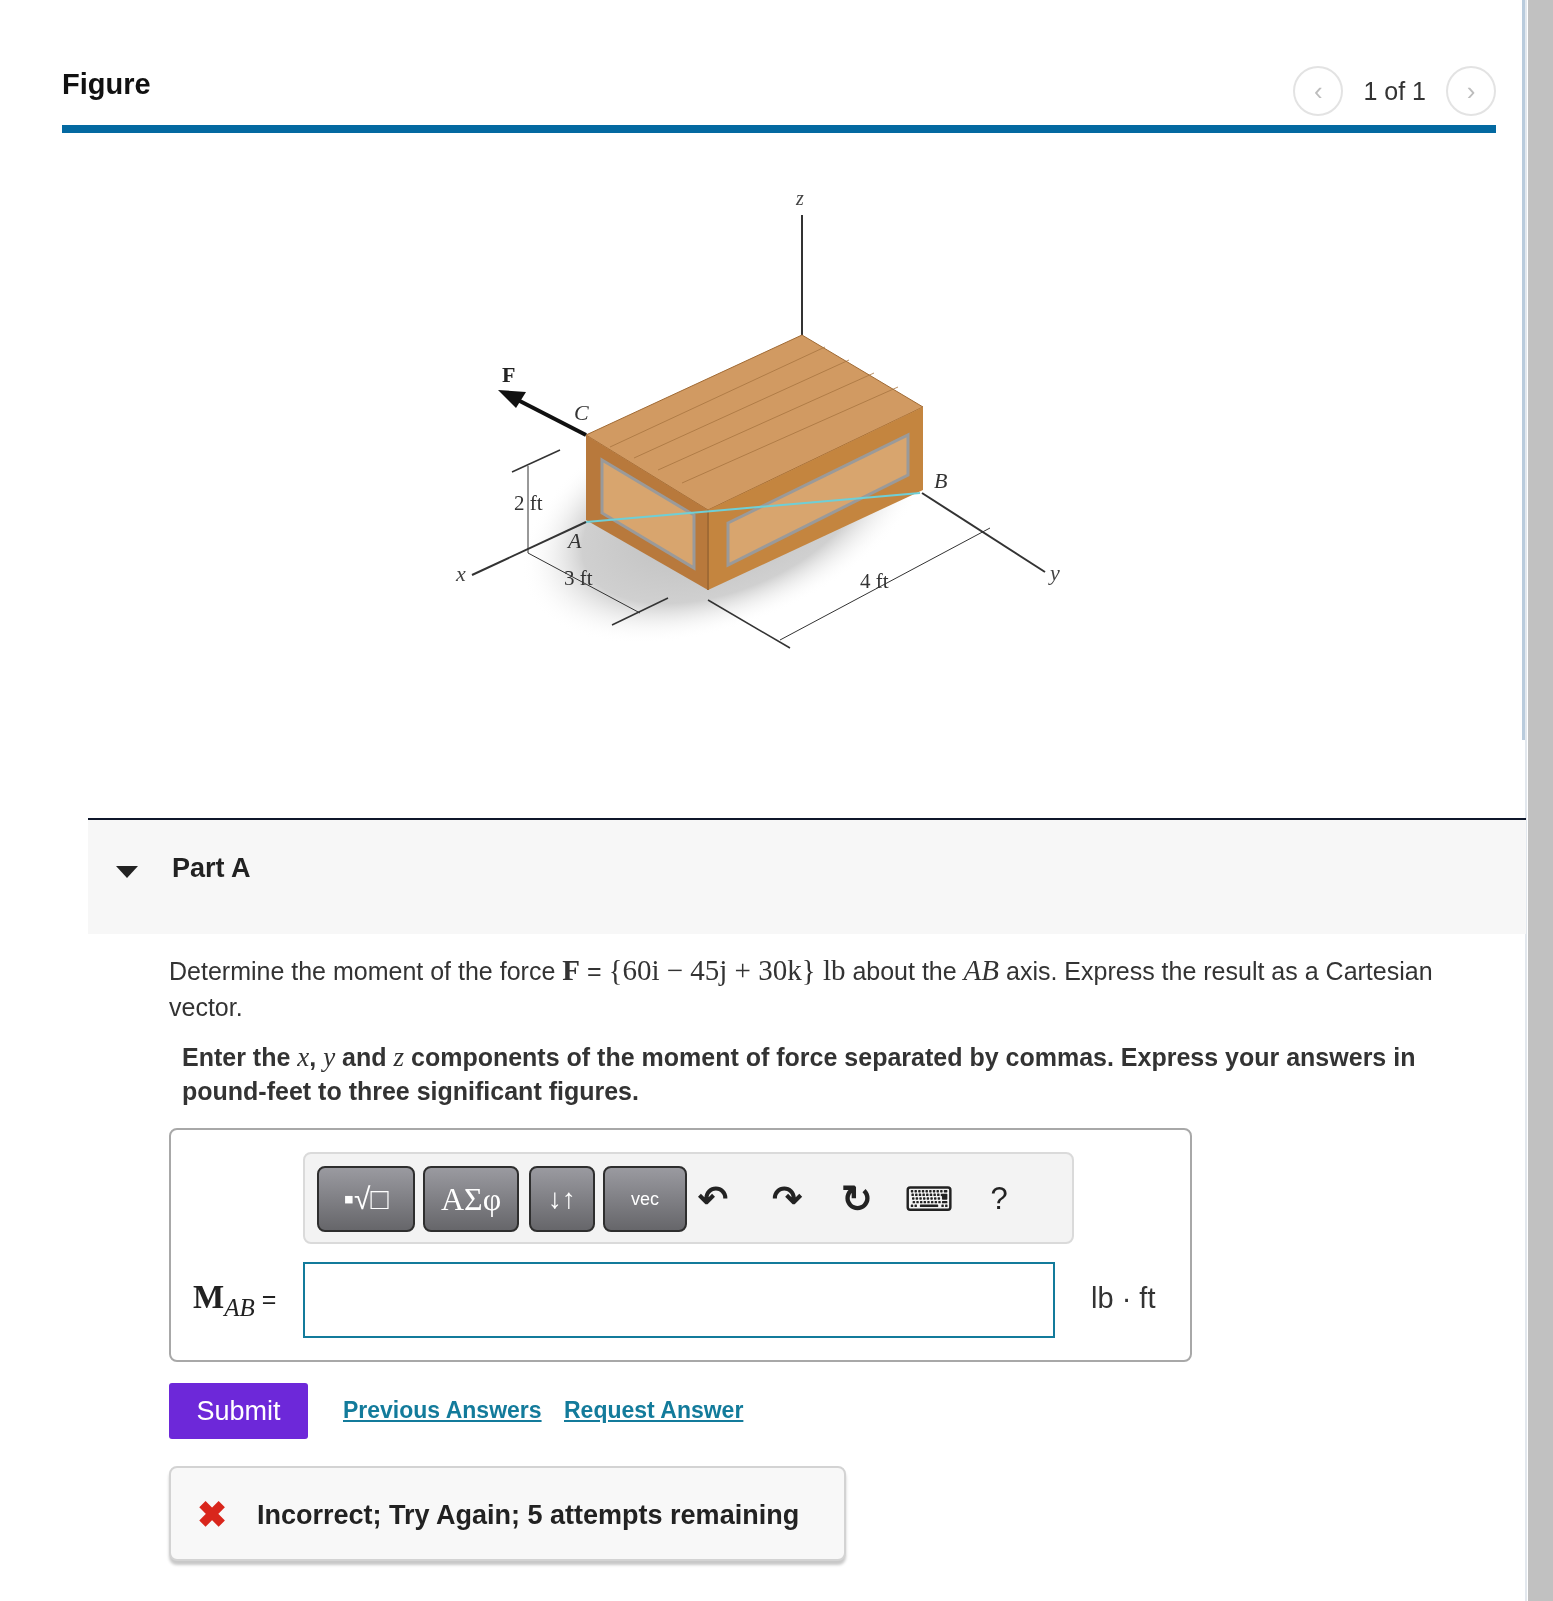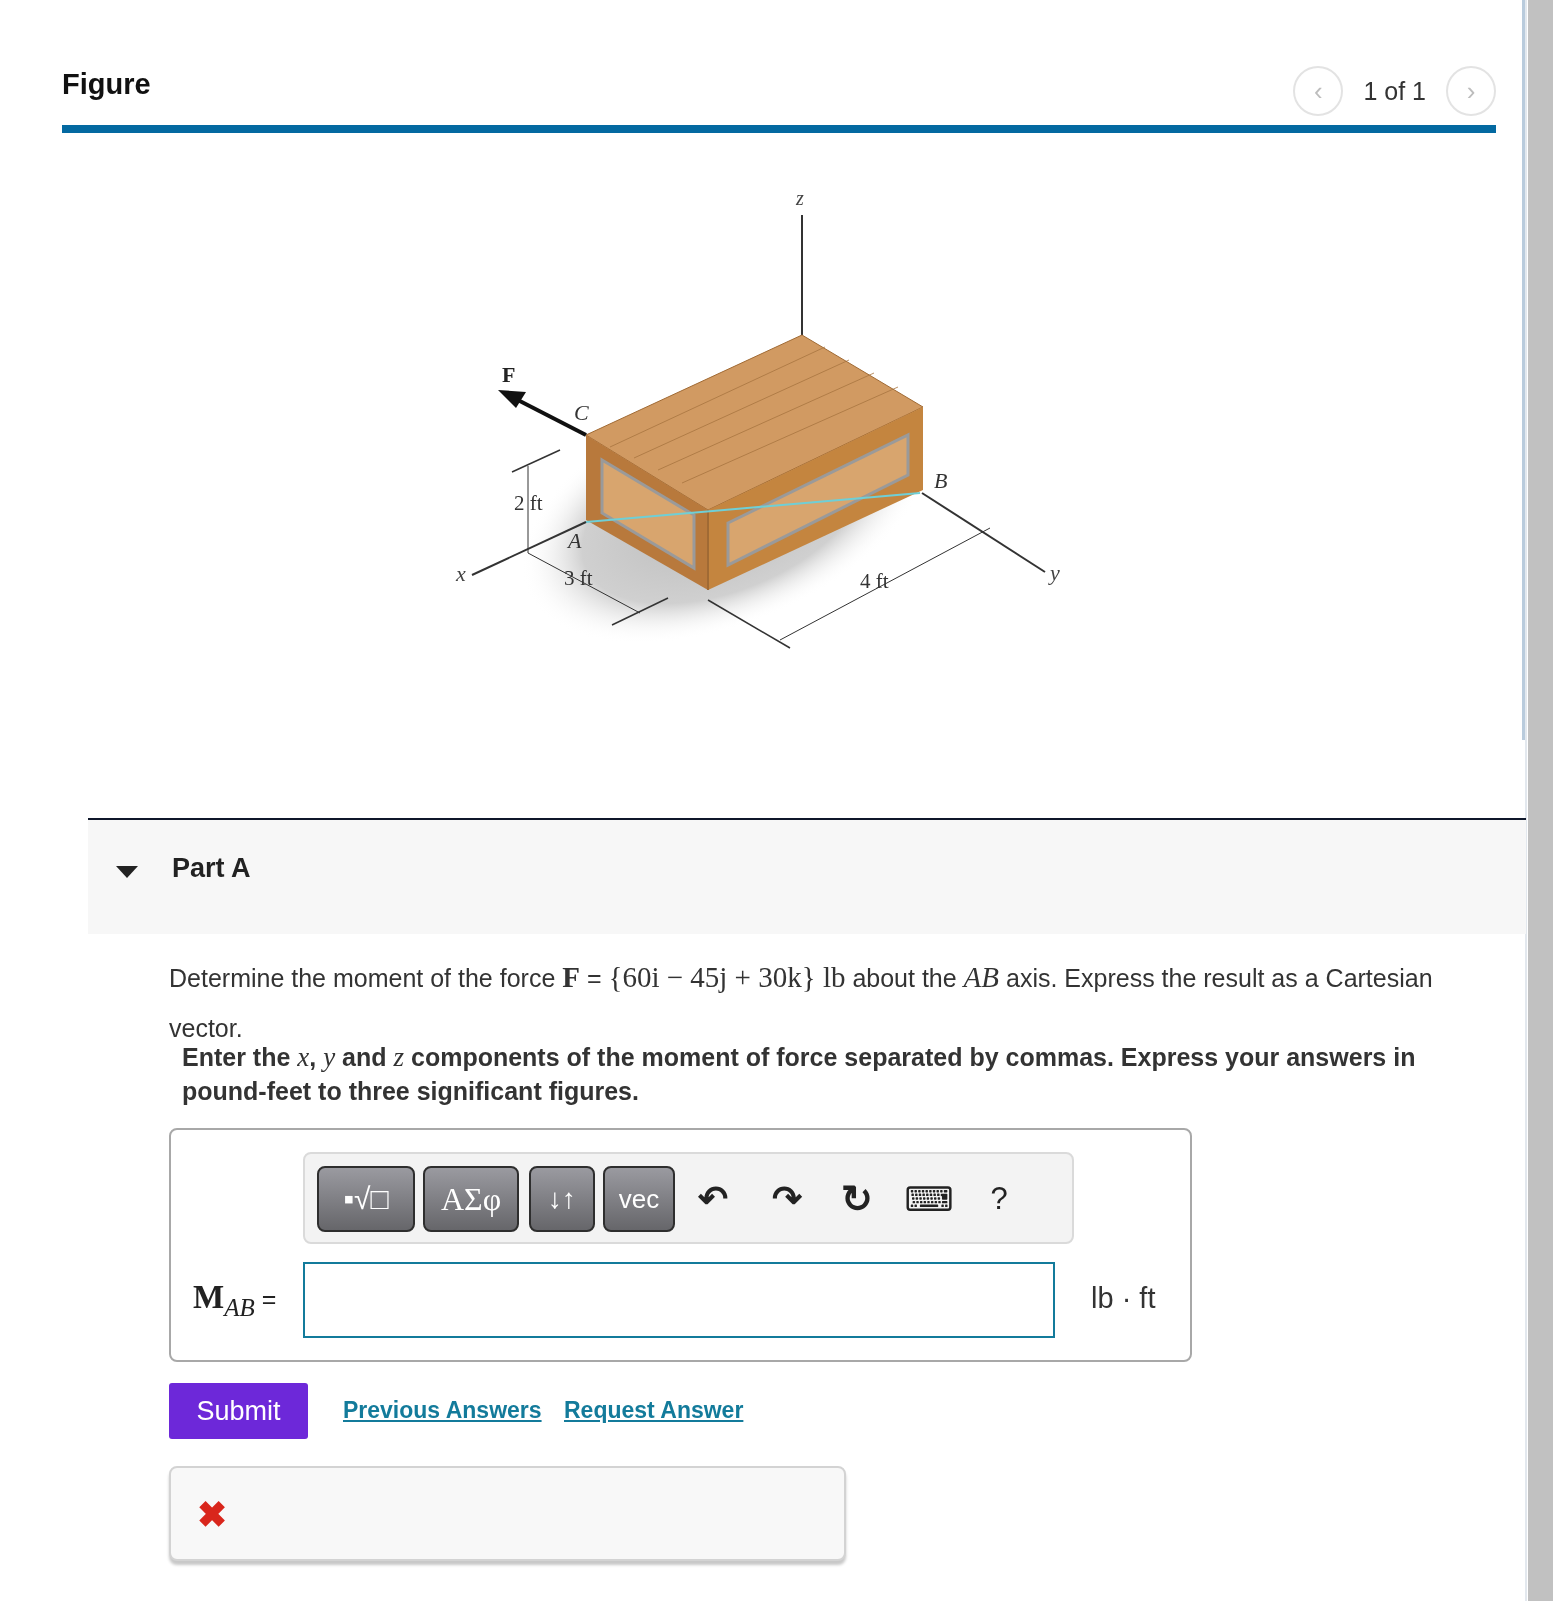--- a/index.html
+++ b/index.html
@@ -15,21 +15,21 @@
   .pager { position: absolute; right: 0; top: 6px; display: flex; align-items: center; }
   .pager-btn { width: 50px; height: 50px; border: 2px solid #e3e3e3; border-radius: 50%; display: flex; align-items: center; justify-content: center; color: #bdbdbd; font-size: 26px; background: #fff; }
   .pager-text { font-size: 25px; color: #333; margin: 0 20px; }
 
   .figure-area { position: absolute; left: 440px; top: 170px; width: 660px; height: 480px; }
 
   .part-header { position: absolute; left: 88px; top: 818px; width: 1438px; height: 116px; background: #f7f7f7; border-top: 2px solid #0f172a; }
   .part-caret { position: absolute; left: 28px; top: 46px; width: 0; height: 0; border-left: 11px solid transparent; border-right: 11px solid transparent; border-top: 12px solid #222; }
   .part-title { position: absolute; left: 84px; top: 33px; font-size: 27px; font-weight: bold; color: #222; }
 
-  .question { position: absolute; left: 169px; top: 952px; width: 1320px; font-size: 25px; line-height: 50px; color: #333; }
+  .question { position: absolute; left: 169px; top: 952px; width: 1320px; font-size: 25px; line-height: 36px; color: #333; }
   .math { font-family: "Liberation Serif", "DejaVu Serif", serif; font-size: 29px; }
   .math-i { font-family: "Liberation Serif", "DejaVu Serif", serif; font-style: italic; font-size: 29px; }
   .instructions { position: absolute; left: 182px; top: 1040px; width: 1320px; font-size: 25px; font-weight: bold; line-height: 34px; color: #333; }
   .instructions .math-i { font-weight: normal; font-size: 27px; }
 
   .answer-box { position: absolute; left: 169px; top: 1128px; width: 1023px; height: 234px; border: 2px solid #a8a8a8; border-radius: 8px; background: #fff; }
   .toolbar { position: absolute; left: 132px; top: 22px; width: 771px; height: 92px; background: #f3f3f3; border: 2px solid #dadada; border-radius: 8px; }
   .tb-btn { position: absolute; top: 12px; height: 66px; background: linear-gradient(#9a9aa0, #66666a); border: 2px solid #2e2e2e; border-radius: 8px; color: #fff; display: flex; align-items: center; justify-content: center; }
   .tb-icon { position: absolute; top: 22px; height: 46px; display: flex; align-items: center; justify-content: center; color: #222; }
 
@@ -141,21 +141,21 @@
   <div class="toolbar">
     <div class="tb-btn" style="left:12px;width:98px;font-size:30px;">
       <span>▪√□</span>
     </div>
     <div class="tb-btn" style="left:118px;width:96px;font-size:32px;font-family:'Liberation Serif',serif;">
       <span>ΑΣφ</span>
     </div>
     <div class="tb-btn" style="left:224px;width:66px;font-size:28px;">
       <span>↓↑</span>
     </div>
-    <div class="tb-btn" style="left:298px;width:72px;font-size:26px;">
+    <div class="tb-btn" style="left:298px;width:84px;font-size:18px;">
       <span>vec</span>
     </div>
     <div class="tb-icon" style="left:388px;width:40px;font-size:36px;font-weight:bold;">
       <span>↶</span>
     </div>
     <div class="tb-icon" style="left:462px;width:40px;font-size:36px;font-weight:bold;">
       <span>↷</span>
     </div>
     <div class="tb-icon" style="left:532px;width:40px;font-size:38px;font-weight:bold;">
       <span>↻</span>
@@ -174,13 +174,14 @@
   <input class="answer-input" type="text" value="" style="">
   <div class="unit">lb · ft</div>
 </div>
 
 <button class="submit-btn">Submit</button>
 <a class="link" style="left:343px;">Previous Answers</a>
 <a class="link" style="left:564px;">Request Answer</a>
 
 <div class="feedback">
   <span class="fb-icon">✖</span>
+  <span class="fb-text">Incorrect; Try Again; 5 attempts remaining</span>
 </div>
 
 </body></html>

